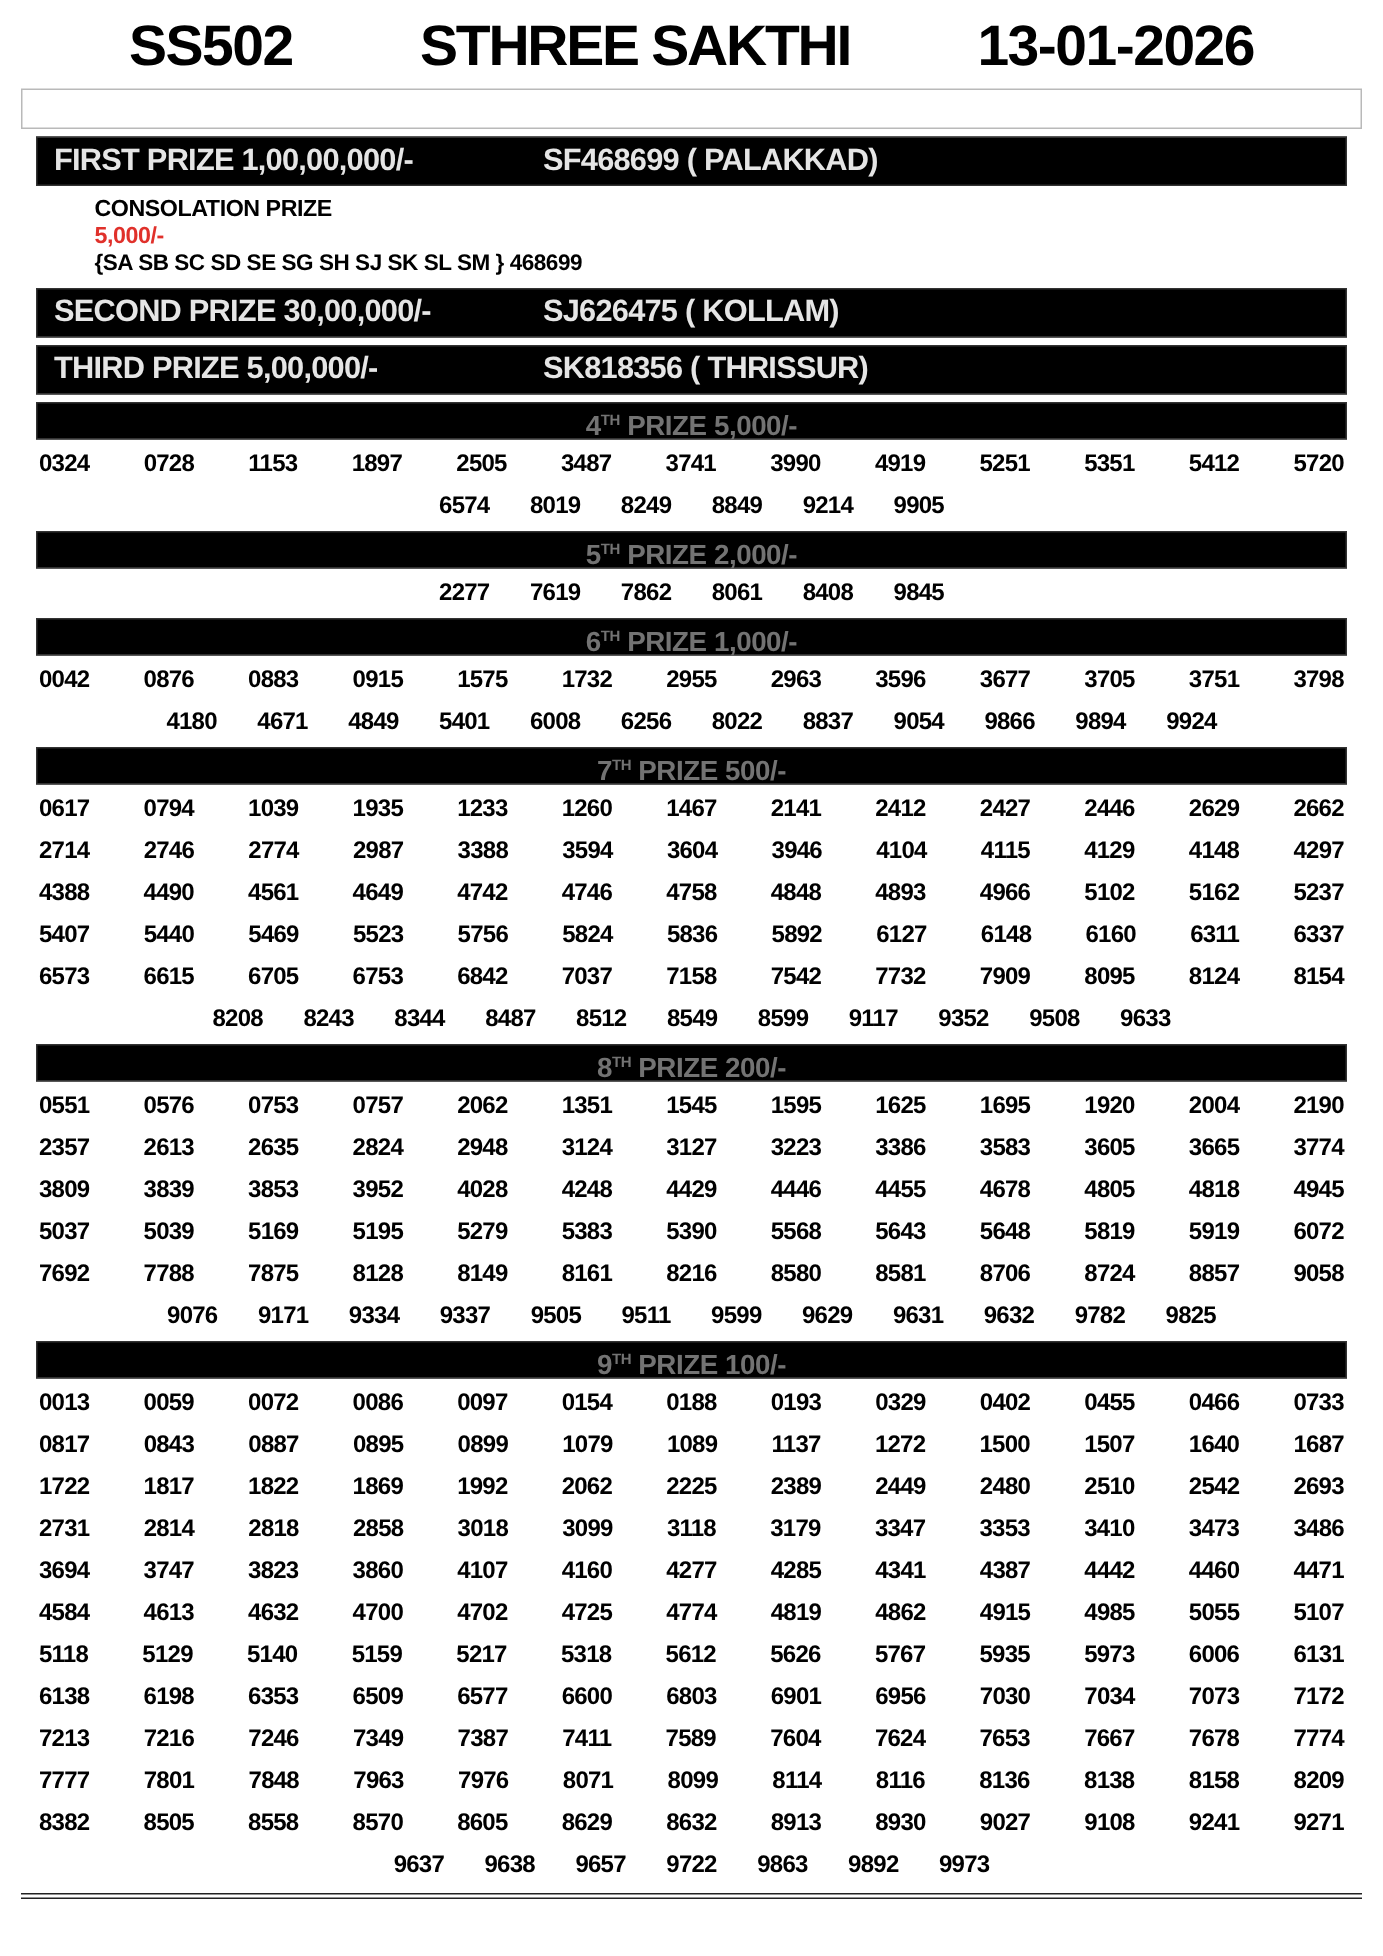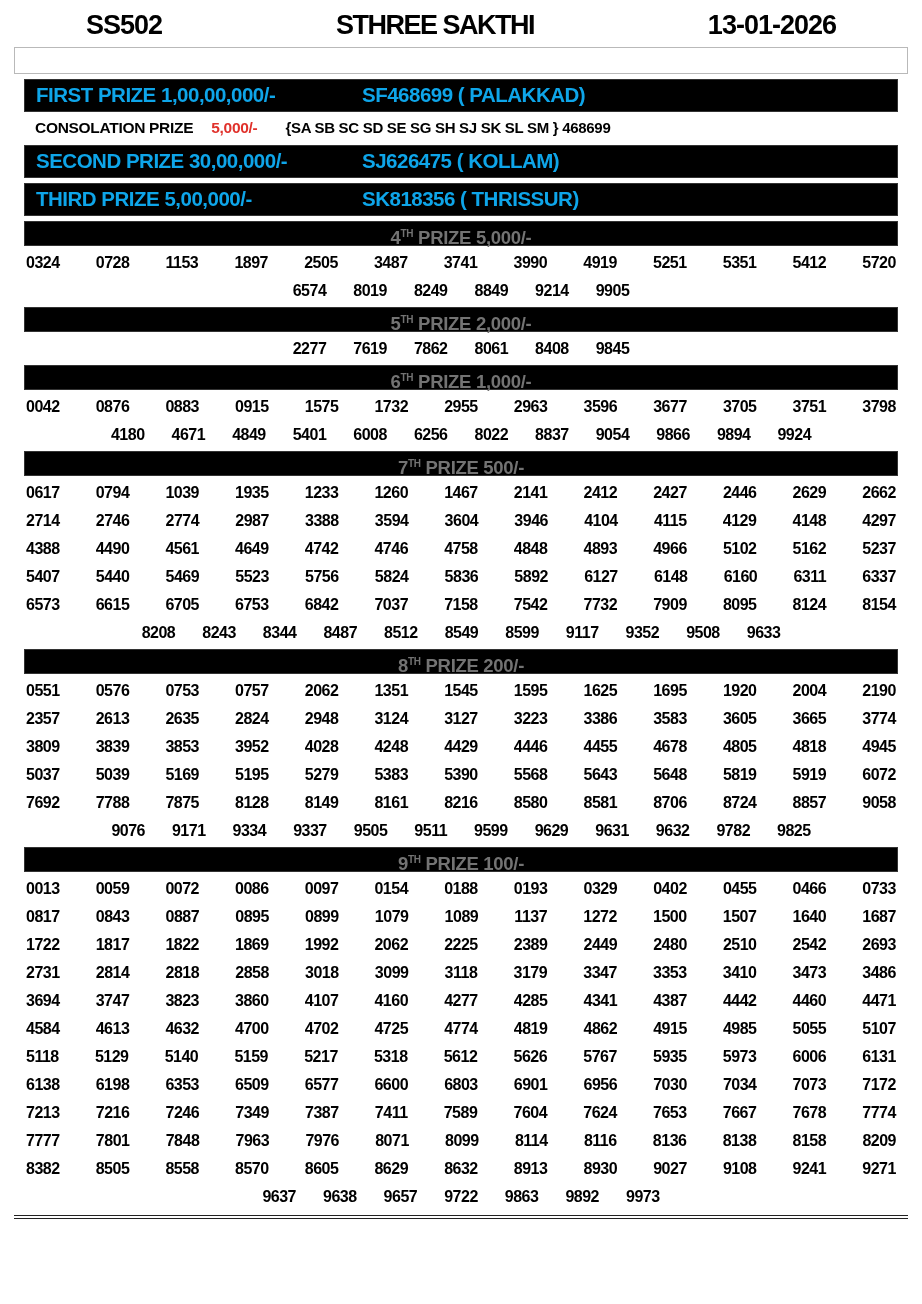--- a/index.html
+++ b/index.html
@@ -3,46 +3,46 @@
 <meta charset="utf-8">
 <style>
   html,body { margin:0; padding:0; background:#fff; }
   body { width:922px; font-family:"Liberation Sans", sans-serif; color:#000; }
   .page { position:relative; width:922px; height:1304px; background:#fff; overflow:hidden; }
 
   
   .titlebar {
     display:flex; justify-content:space-between; align-items:baseline;
     padding:10px 86px 2px 86px;
-    font-weight:bold; font-size:27px; letter-spacing:-1px;
+    font-weight:bold; font-size:38px; letter-spacing:-1px;
   }
   .titlebar .mid { letter-spacing:-1.5px; }
 
   
   .entrybox {
     margin:4px 14px 5px 14px; height:25px;
     border:1px solid #b9b9b9; background:#fff;
   }
 
   
   .bar {
-    background:#000; color:#0ea5e9; font-weight:bold;
+    background:#000; color:#e5e5e5; font-weight:bold;
     margin:0 24px 5px 24px; padding:3px 0 4px 0;
     display:flex; align-items:center;
     font-size:20.5px; letter-spacing:-0.5px;
     border:1px solid #333;
   }
   .bar .label { width:326px; padding-left:11px; white-space:nowrap; }
   .bar .winner { white-space:nowrap; }
 
   
   .consolation {
     margin:0 24px 5px 24px; padding:2px 0 3px 11px;
     font-weight:bold; font-size:15.5px; letter-spacing:-0.3px;
-    display:flex; align-items:baseline; white-space:nowrap;
+    display:flex; align-items:baseline; white-space:nowrap;flex-direction:column;
   }
   .consolation .c-amount { margin-left:18px; }
   .consolation .c-series { margin-left:28px; font-size:15px; }
 
   
   .tier-bar {
     background:#000; color:#737373; font-weight:bold;
     margin:2px 24px 3px 24px; height:23px; line-height:23px;
     text-align:center; font-size:18.5px; letter-spacing:-0.3px;
     border:1px solid #333;

